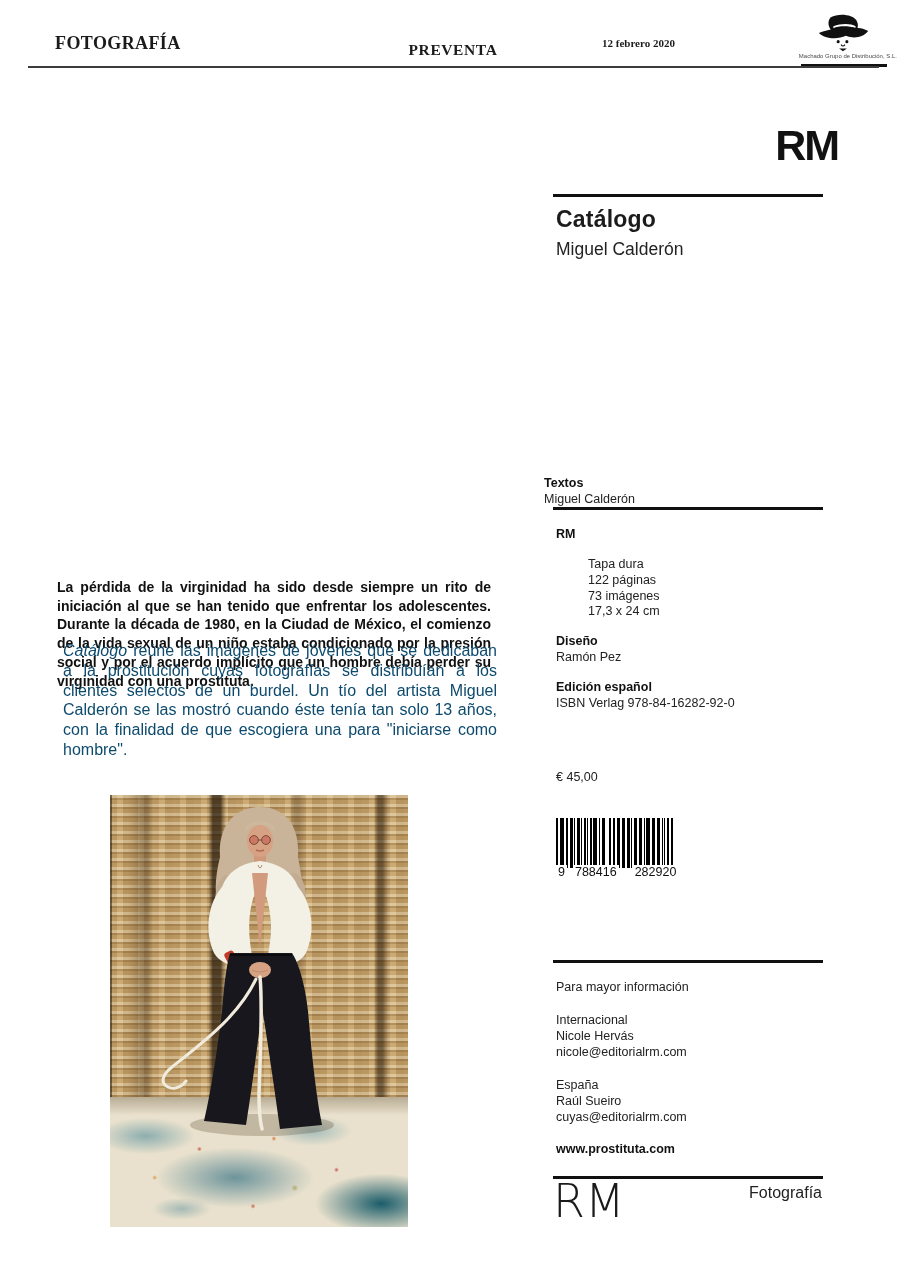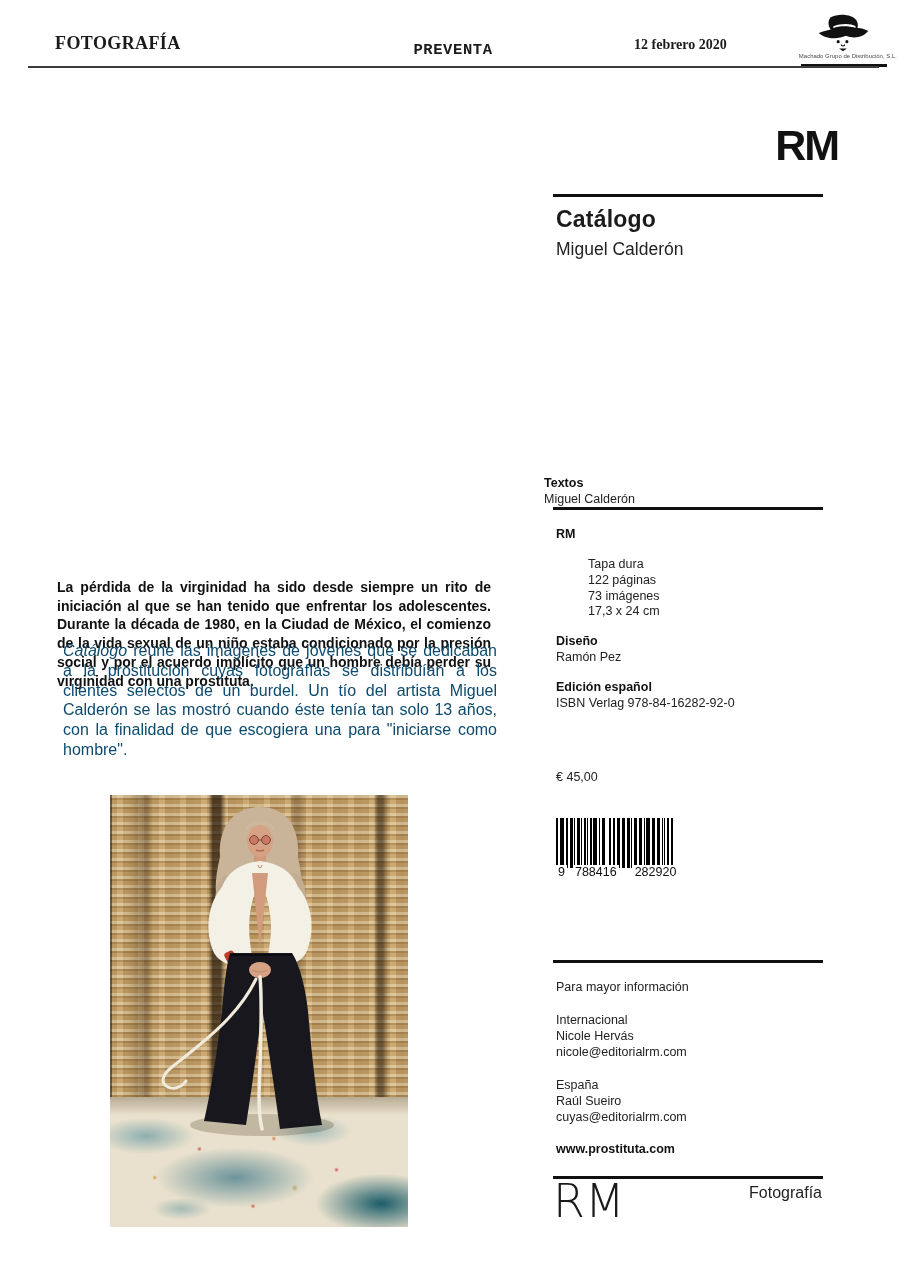--- a/index.html
+++ b/index.html
@@ -4,22 +4,22 @@
 <style>
   html,body{margin:0;padding:0;background:#ffffff;}
   .page{
     position:relative; width:906px; height:1280px; background:#fff;
     font-family:"Liberation Sans", sans-serif; color:#1b1b1b; overflow:hidden;
   }
   .abs{position:absolute;}
 
   
   .hdr-category{left:55px; top:33px; font-family:"Liberation Serif", serif; font-weight:bold; font-size:18px; letter-spacing:.4px;}
-  .hdr-status{left:0; right:0; top:41px; text-align:center; font-family:Liberation Mono, monospace; font-weight:bold; font-size:15.5px; letter-spacing:.6px;}
-  .hdr-date{left:634px; top:37px; font-family:"Liberation Serif", serif; font-weight:bold; font-size:14px;}
+  .hdr-status{left:0; right:0; top:41px; text-align:center; font-family:Liberation Serif, serif; font-weight:bold; font-size:15.5px; letter-spacing:.6px;}
+  .hdr-date{left:602px; top:37px; font-family:"Liberation Serif", serif; font-weight:bold; font-size:11px;}
   .hdr-rule{left:28px; top:66px; width:851px; height:2px; background:#3c3c3c;}
   .logo-box{left:795px; top:12px; width:96px; height:56px; text-align:center;}
   .logo-box svg{display:block; margin:0 auto;}
   .logo-caption{font-size:6.5px; color:#4a4a4a; white-space:nowrap; transform:scale(.92); line-height:7px;}
   .logo-rule{left:801px; top:64px; width:86px; height:3px; background:#111;}
 
   
   .cover{
     left:65px; top:133px; width:242px; height:367px;
     background:linear-gradient(105deg,#a4a56d 0%,#9b9c64 45%,#8f9059 100%);

